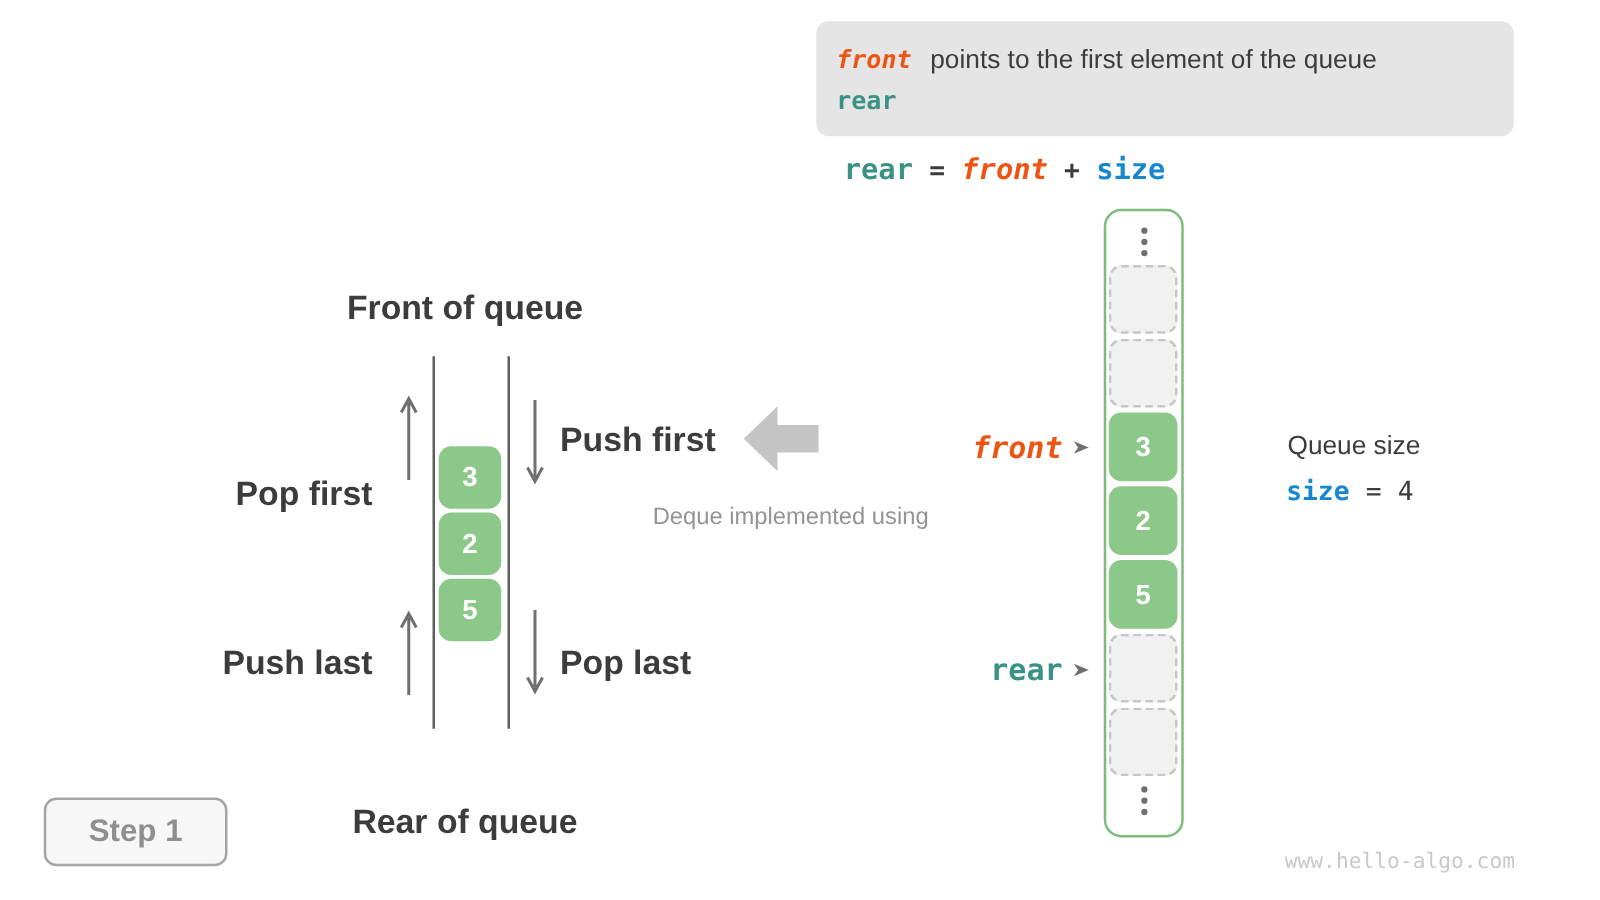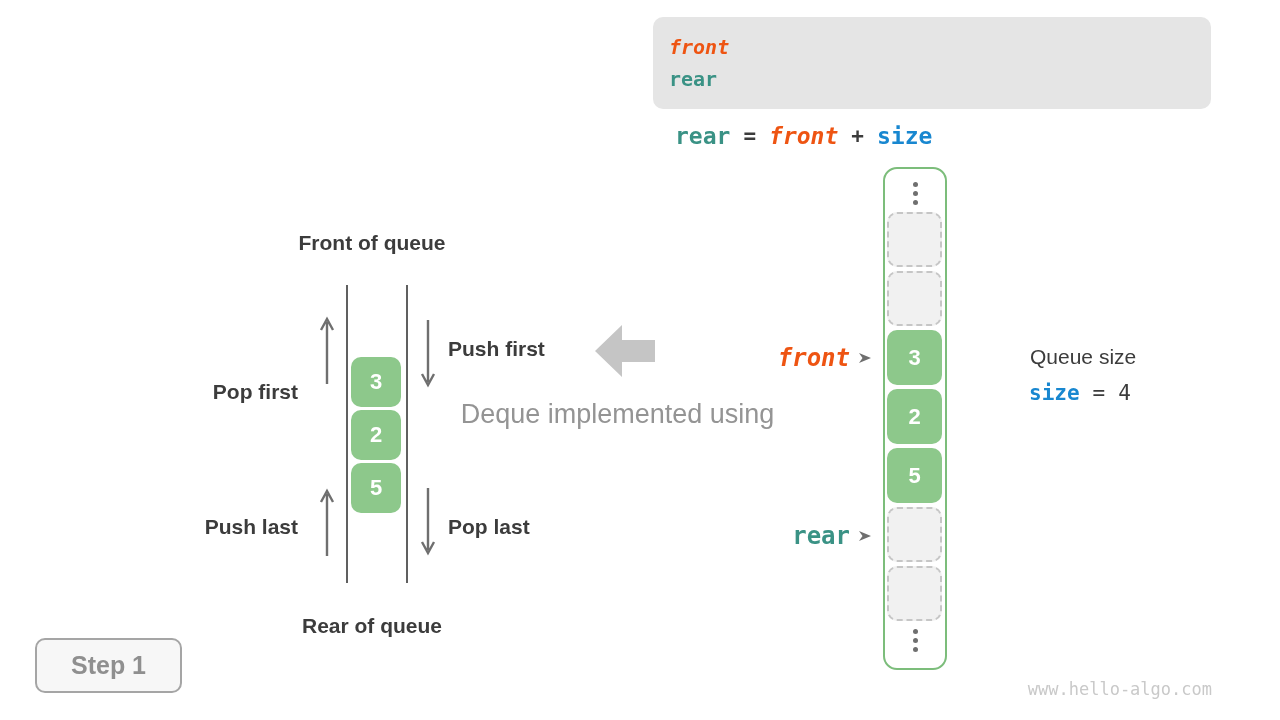--- a/index.html
+++ b/index.html
@@ -22,36 +22,36 @@
 
   
   .formula {
     position: absolute; left: 675px; top: 122px; height: 28px;
     display: flex; align-items: center; gap: 13px;
     font-family: "DejaVu Sans Mono", monospace; font-weight: bold; font-size: 23px;
   }
   .formula .op { color: var(--dark); font-size: 21px; }
 
   
-  .diagram-label { position: absolute; font-weight: bold; font-size: 21px; color: var(--dark); }
+  .diagram-label { position: absolute; font-weight: bold; font-size: 27px; color: var(--dark); }
   .centered { width: 300px; text-align: center; }
   .vline { position: absolute; width: 2px; height: 298px; top: 285px; background: var(--line-gray); }
   .stack-cell {
     position: absolute; left: 351px; width: 50px; height: 50px; border-radius: 10px;
     background: var(--green); color: #ffffff; font-weight: bold; font-size: 22px;
     display: flex; align-items: center; justify-content: center;
   }
   .arrow-svg { position: absolute; }
   .arrow-stroke { stroke: var(--small-arrow); stroke-width: 2.4; fill: none; }
 
   
   .big-arrow { position: absolute; left: 595px; top: 325px; }
   .caption {
-    position: absolute; left: 440px; top: 400px; width: 355px;
-    text-align: center; color: var(--gray-caption); font-size: 27px; line-height: 28px;
+    position: absolute; left: 455px; top: 400px; width: 355px;
+    text-align: center; color: var(--gray-caption); font-size: 19px; line-height: 28px;
   }
 
   
   .array-box {
     position: absolute; left: 883px; top: 167px; width: 64px; height: 503px;
     border: 2px solid var(--green-border); border-radius: 14px;
   }
   .array-cell {
     position: absolute; left: 2px; width: 55px; height: 55px; border-radius: 10px;
     display: flex; align-items: center; justify-content: center;
@@ -92,36 +92,37 @@
   }
 </style>
 </head>
 <body>
 
 <div id="canvas">
 
   <div class="info-box">
     <div class="info-line">
       <span class="info-code code-orange">front</span>
+      <span>points to the first element of the queue</span>
     </div>
     <div class="info-line">
       <span class="info-code code-teal">rear</span>
     </div>
   </div>
 
   <div class="formula">
     <span class="code-teal">rear</span>
     <span class="op">=</span>
     <span class="code-orange">front</span>
     <span class="op">+</span>
     <span class="code-blue">size</span>
   </div>
 
   <div class="diagram-label centered" style="left:222px; top:231px;">Front of queue</div>
-  <div class="diagram-label centered" style="left:222px; top:614px;">Rear of queue</div>
+  <div class="diagram-label centered" style="left:222px; top:642px;">Rear of queue</div>
 
   <div class="vline" style="left:346px;"></div>
   <div class="vline" style="left:406px;"></div>
 
   <div class="stack-cell" style="top:357px;">3</div>
   <div class="stack-cell" style="top:410px;">2</div>
   <div class="stack-cell" style="top:463px;">5</div>
 
   <svg class="arrow-svg" style="left:319px; top:316px;" width="16" height="70" viewBox="0 0 16 70">
     <path class="arrow-stroke" d="M8 68 L8 6 M2 14 L8 3 L14 14"></path>

